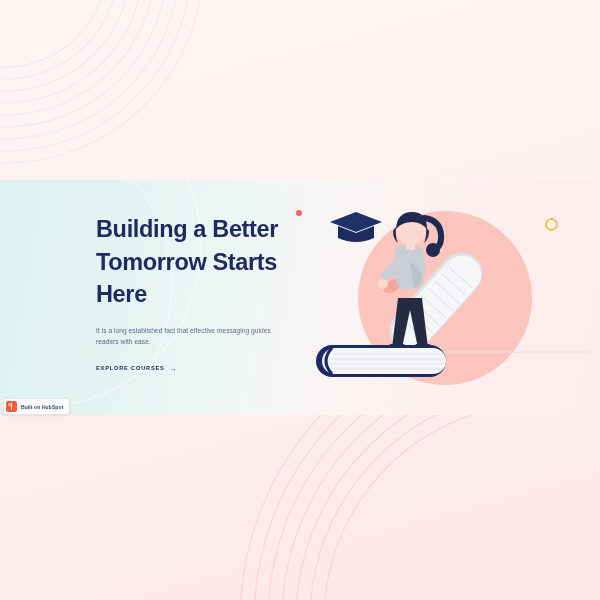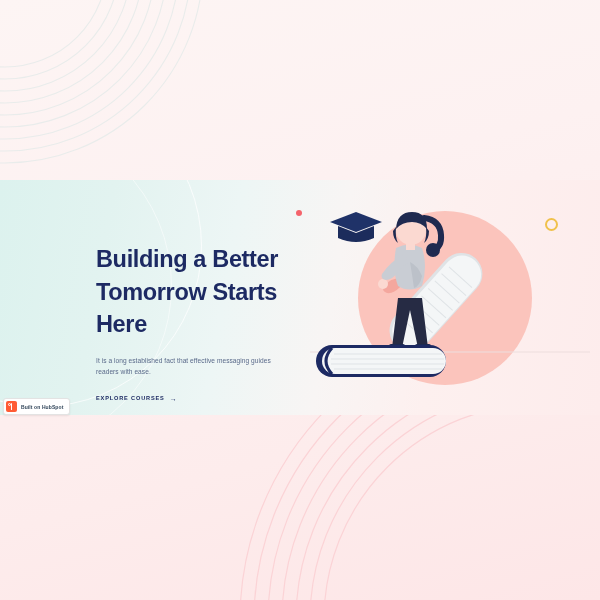--- a/index.html
+++ b/index.html
@@ -20,21 +20,21 @@
     position:absolute;left:0;top:180px;width:600px;height:235px;
     overflow:hidden;
     background:linear-gradient(100deg,#dcf2ee 0%,#e2f3f0 18%,#edf6f5 38%,#f8f5f4 55%,#fdf0ef 72%,#fdecec 100%);
   }
   .banner-arc{position:absolute;left:-120px;top:-95px;width:320px;height:320px;
     border:1px solid rgba(255,255,255,.75);border-radius:50%;}
   .banner-arc2{position:absolute;left:-160px;top:-60px;width:330px;height:330px;
     border:1px solid rgba(255,255,255,.5);border-radius:50%;}
 
   
-  .copy{position:absolute;left:96px;top:63px;width:210px;}
+  .copy{position:absolute;left:96px;top:33px;width:210px;}
   .headline{
     margin:0;color:#1d2a63;font-size:23.5px;line-height:1.39;
     font-weight:700;letter-spacing:-.35px;
   }
   .subcopy{
     margin:14px 0 0 0;color:#5a6a8a;font-size:6.6px;line-height:1.72;
     letter-spacing:.05px;max-width:182px;
   }
   .cta{
     display:inline-flex;align-items:center;gap:5px;margin-top:17px;

